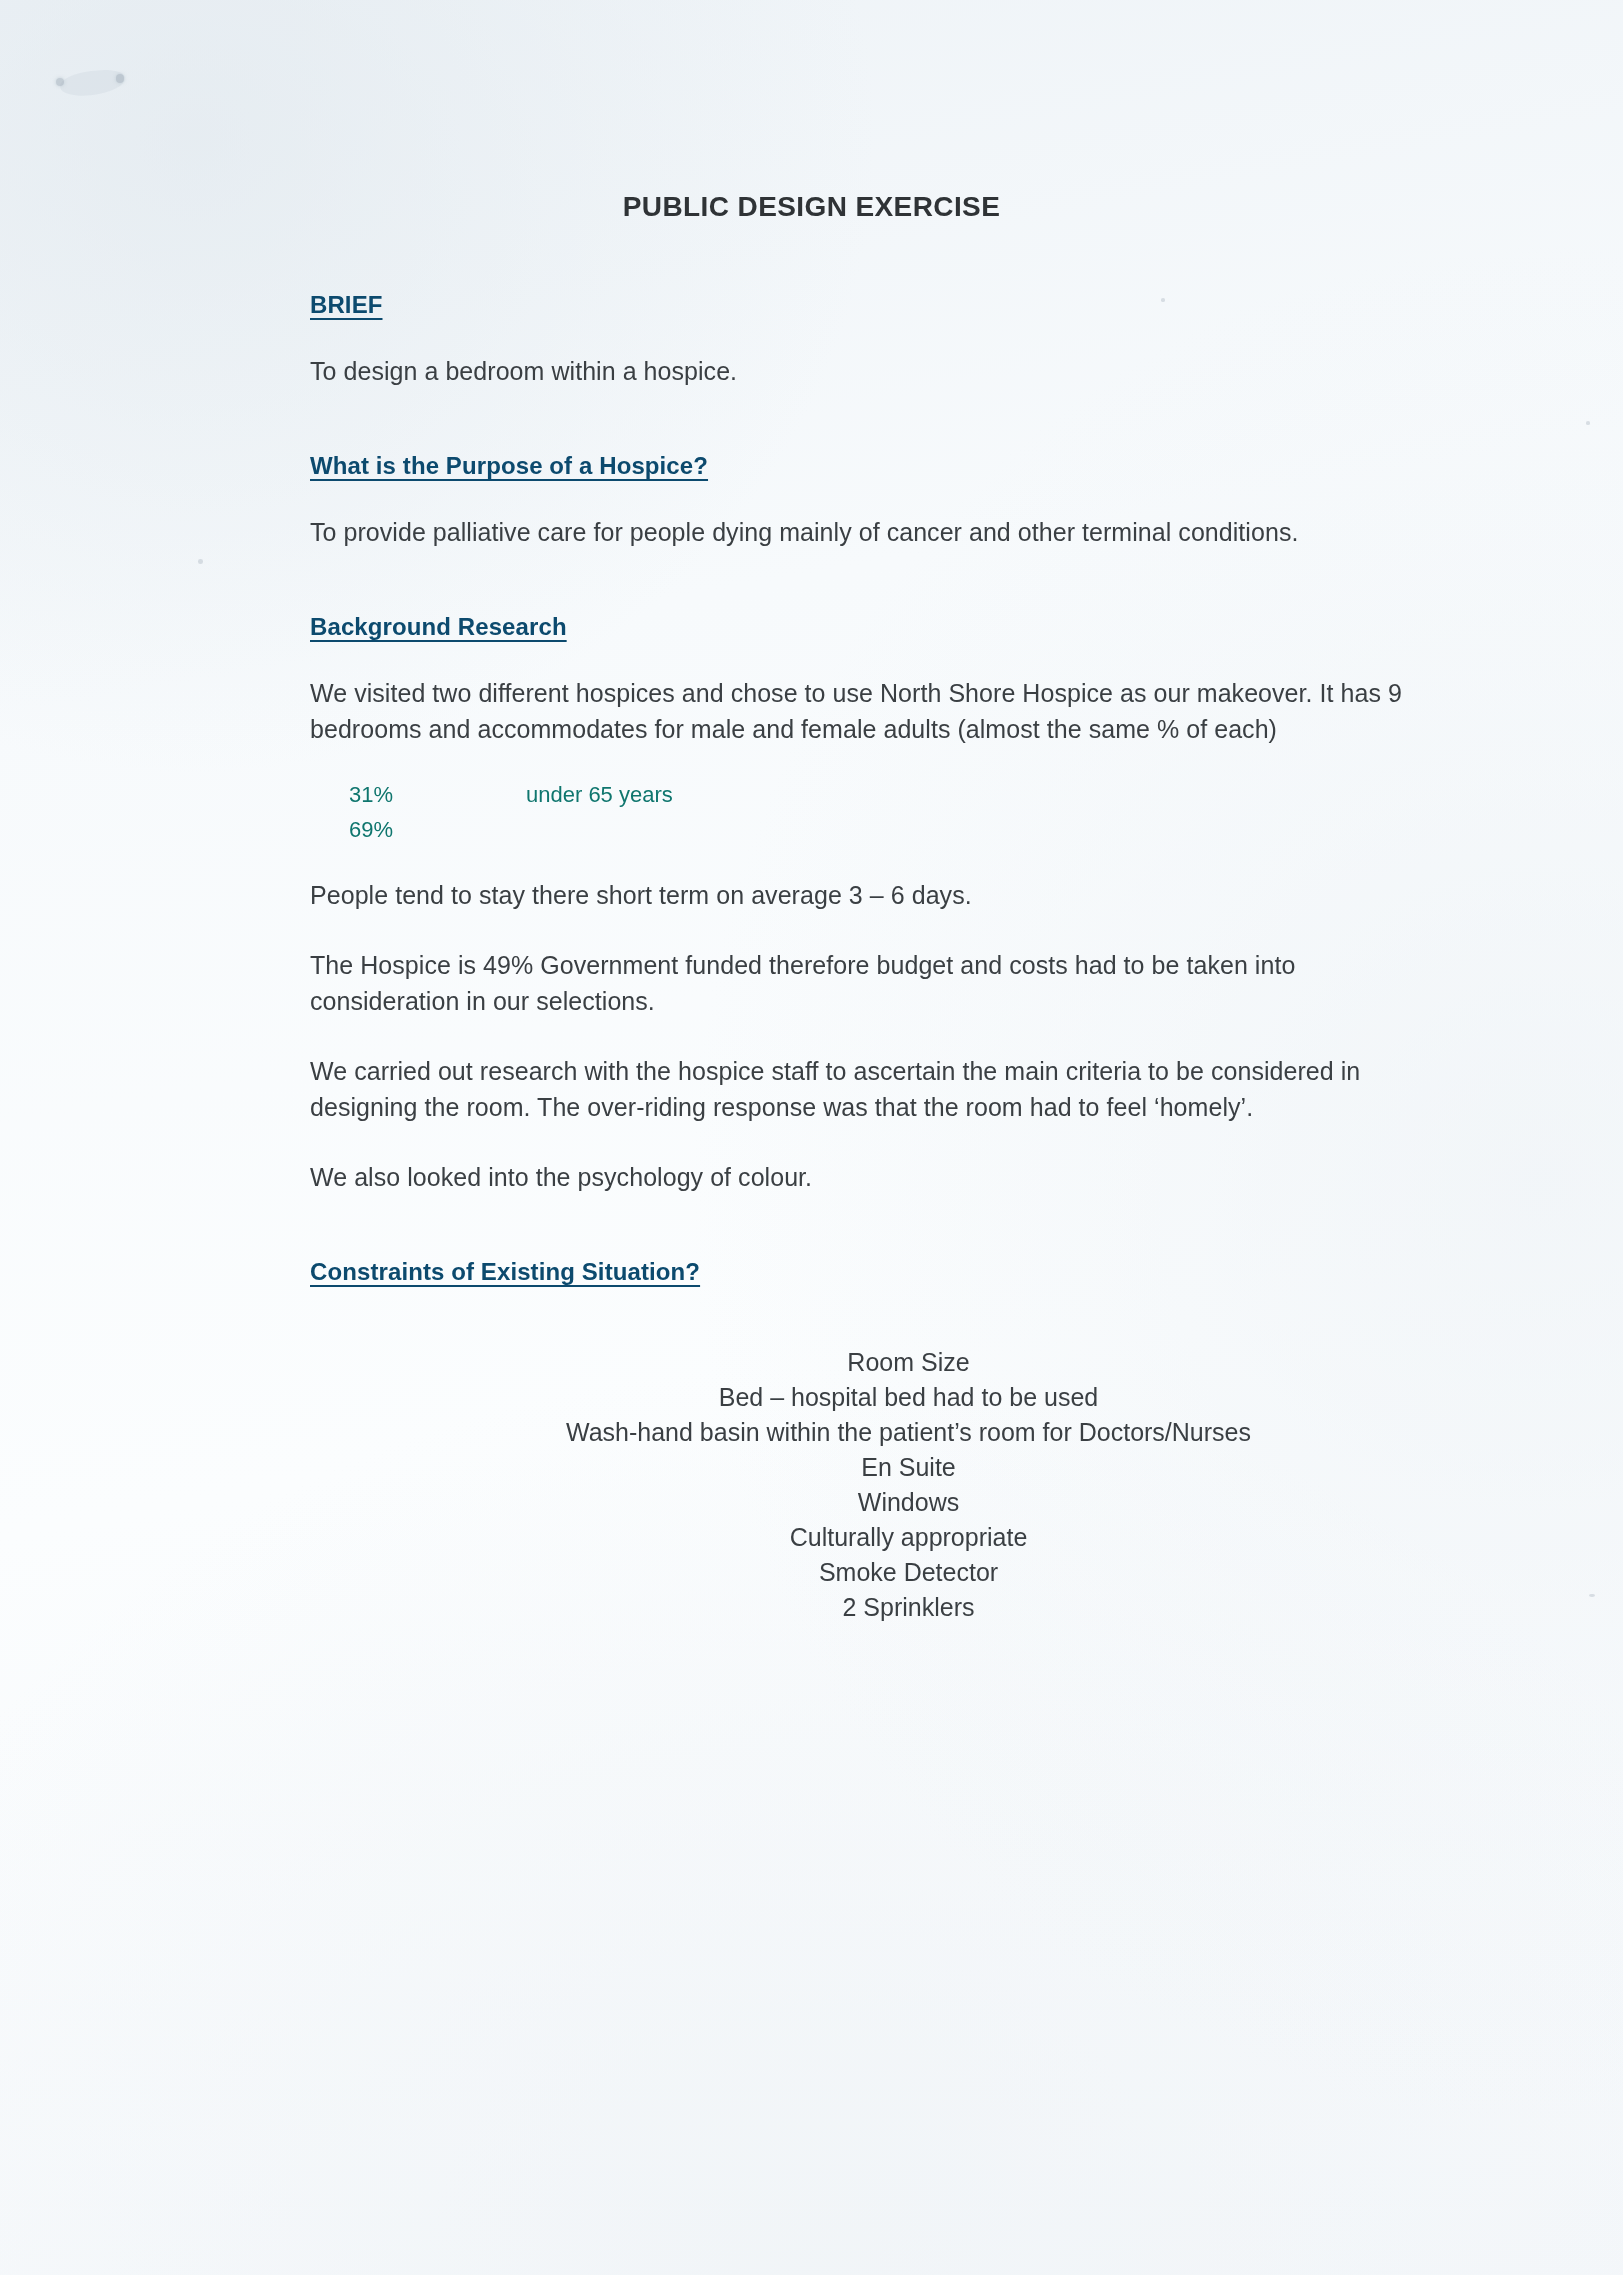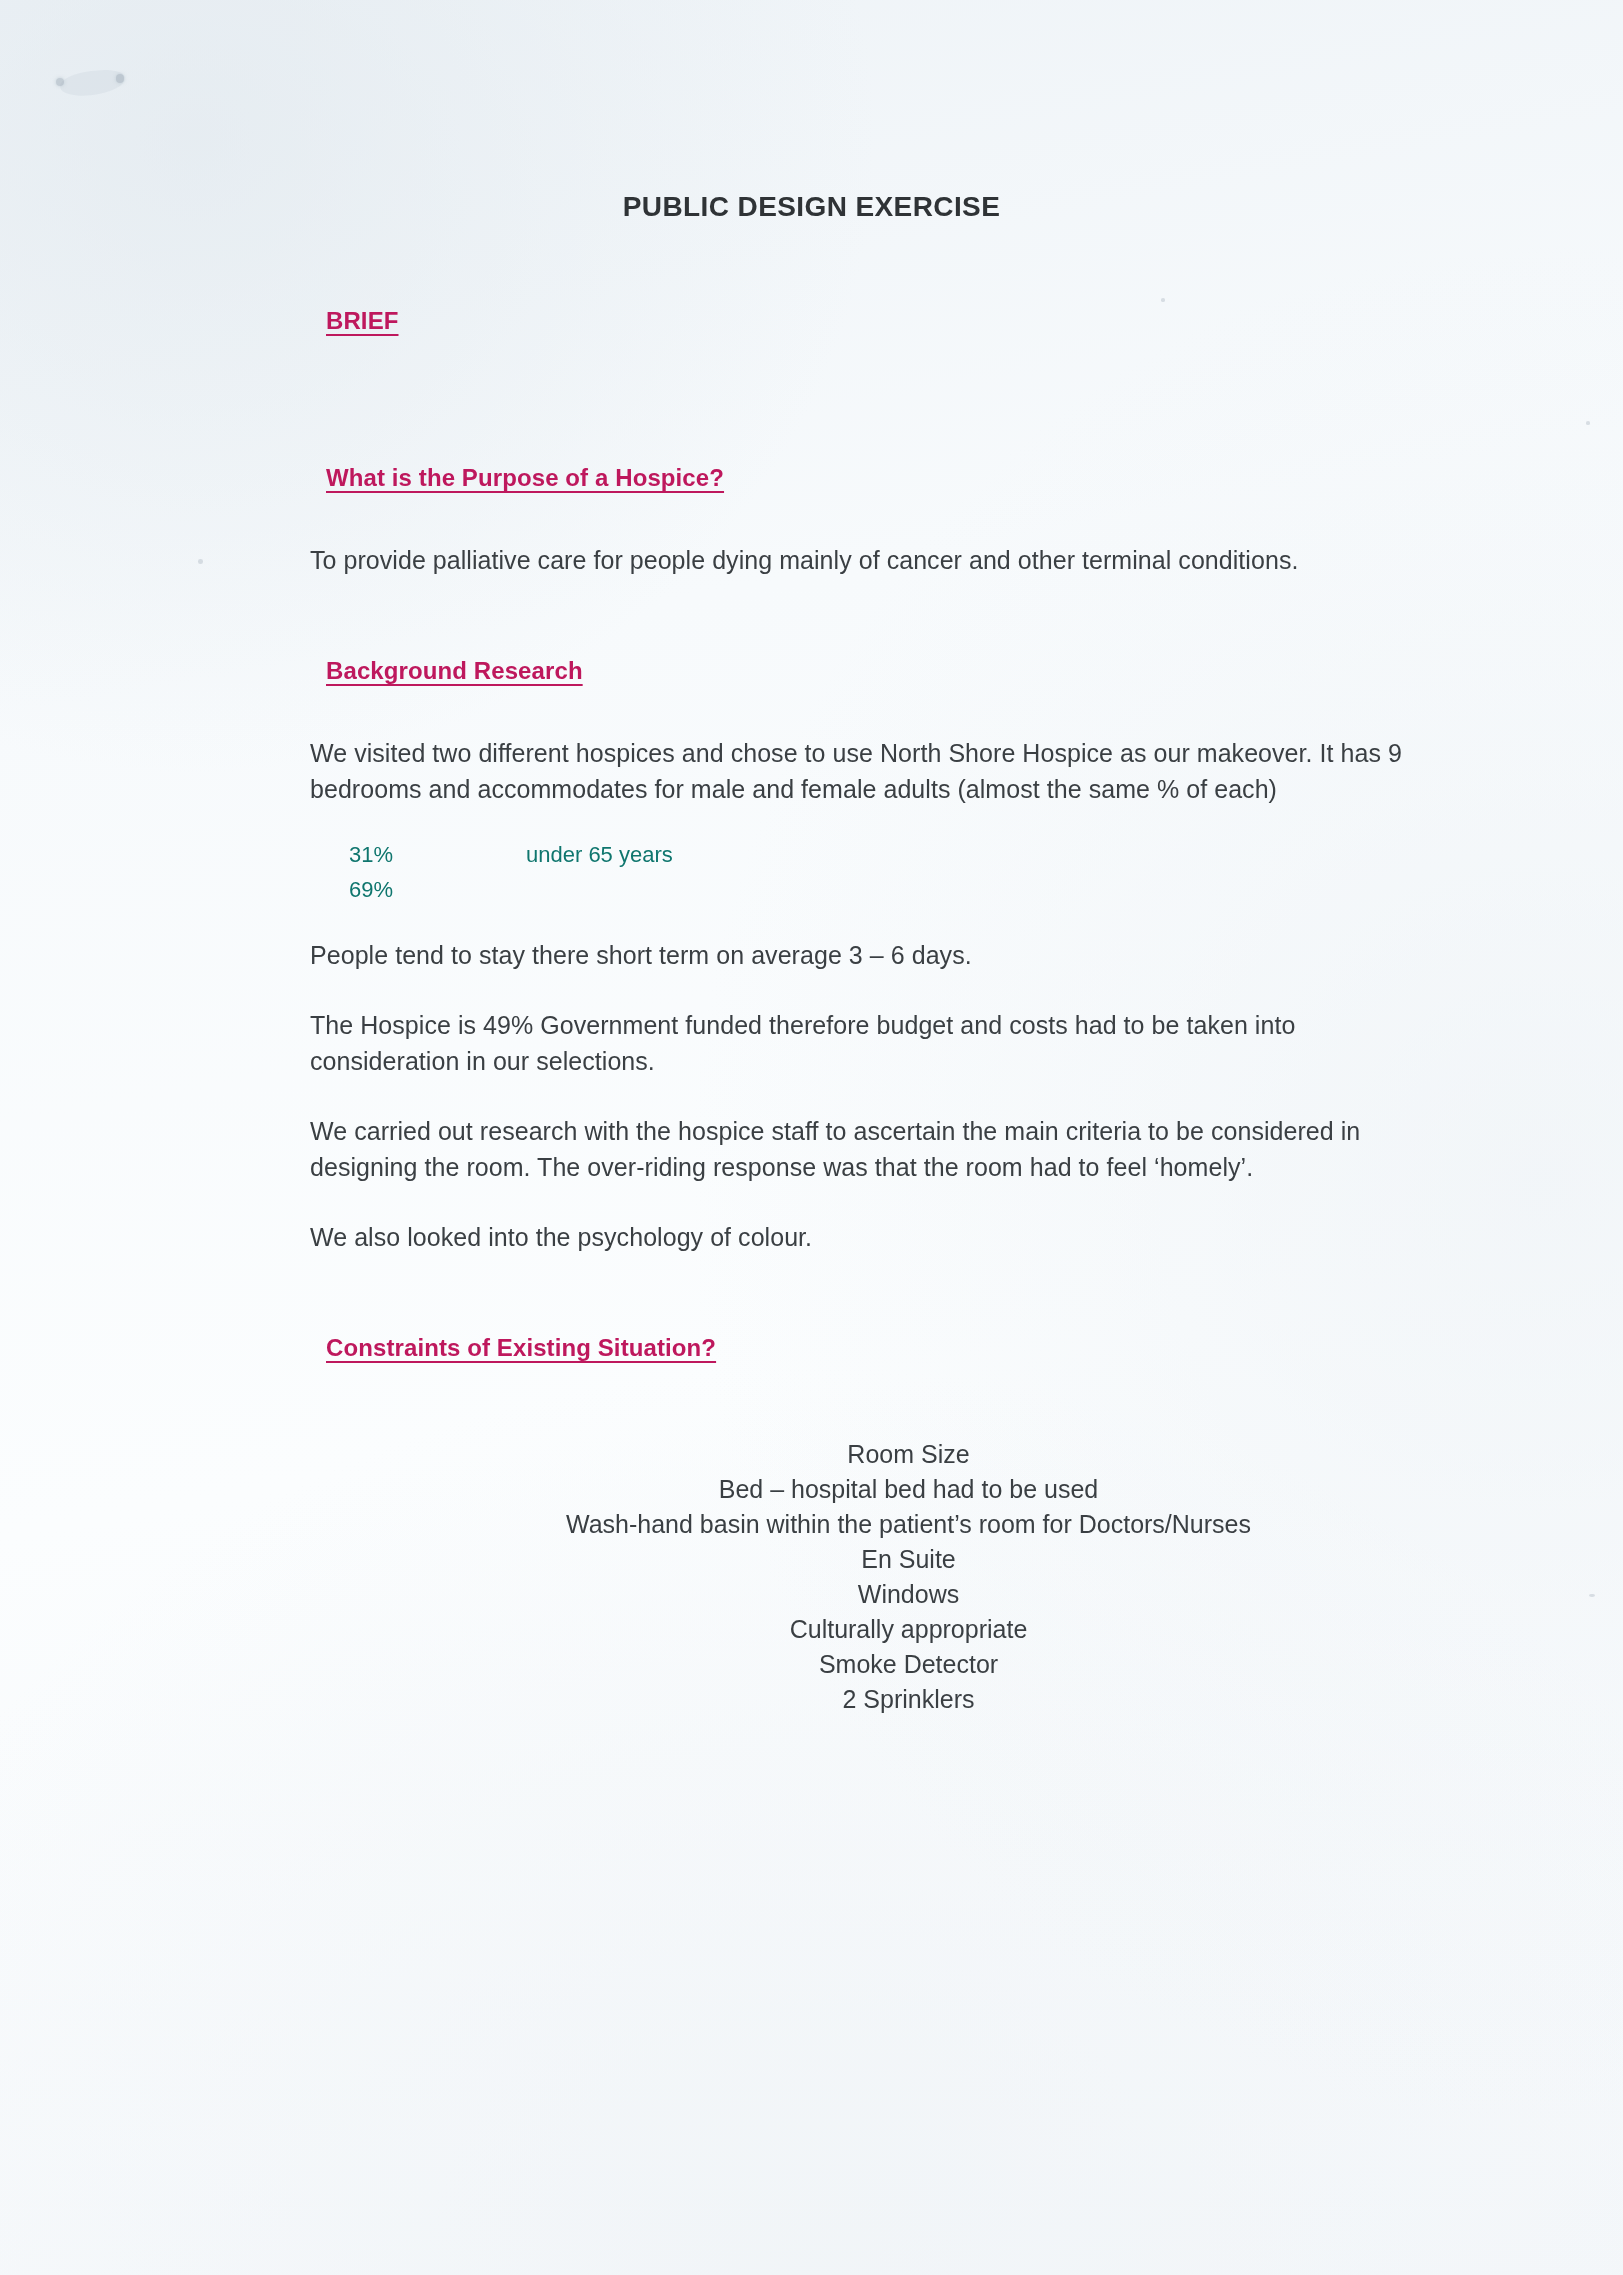--- a/index.html
+++ b/index.html
@@ -81,25 +81,25 @@
   .content {
     position: absolute;
     left: 310px;
     top: 291px;
     width: 1100px;
   }
 
   .section-heading {
     font-size: 24px;
     font-weight: bold;
-    color: #be185d;
+    color: #0c4a6e;
     text-decoration: underline;
     text-underline-offset: 4.7px;
     text-decoration-thickness: 2.3px;
-    margin: 16px;
+    margin: 0;
     letter-spacing: 0.1px;
   }
 
   p.body-text {
     font-size: 25px;
     line-height: 36px;
     margin: 0;
     color: #3a3f43;
     letter-spacing: 0.05px;
   }
@@ -147,20 +147,21 @@
   <div class="speck" style="left:1586px; top:421px; width:3.7px; height:3.7px;"></div>
   <div class="speck" style="left:1589px; top:1594px; width:5.6px; height:2.8px;"></div>
   <div class="speck" style="left:1161px; top:298px; width:3.7px; height:3.7px;"></div>
 
   <h1 class="doc-title">PUBLIC DESIGN EXERCISE</h1>
 
   <div class="content">
 
     <h2 class="section-heading">BRIEF</h2>
     <div class="gap-after-heading"></div>
+    <p class="body-text">To design a bedroom within a hospice.</p>
 
     <div class="gap-section"></div>
 
     <h2 class="section-heading">What is the Purpose of a Hospice?</h2>
     <div class="gap-after-heading"></div>
     <p class="body-text">To provide palliative care for people dying mainly of cancer and other terminal conditions.</p>
 
     <div class="gap-section"></div>
 
     <h2 class="section-heading">Background Research</h2>

